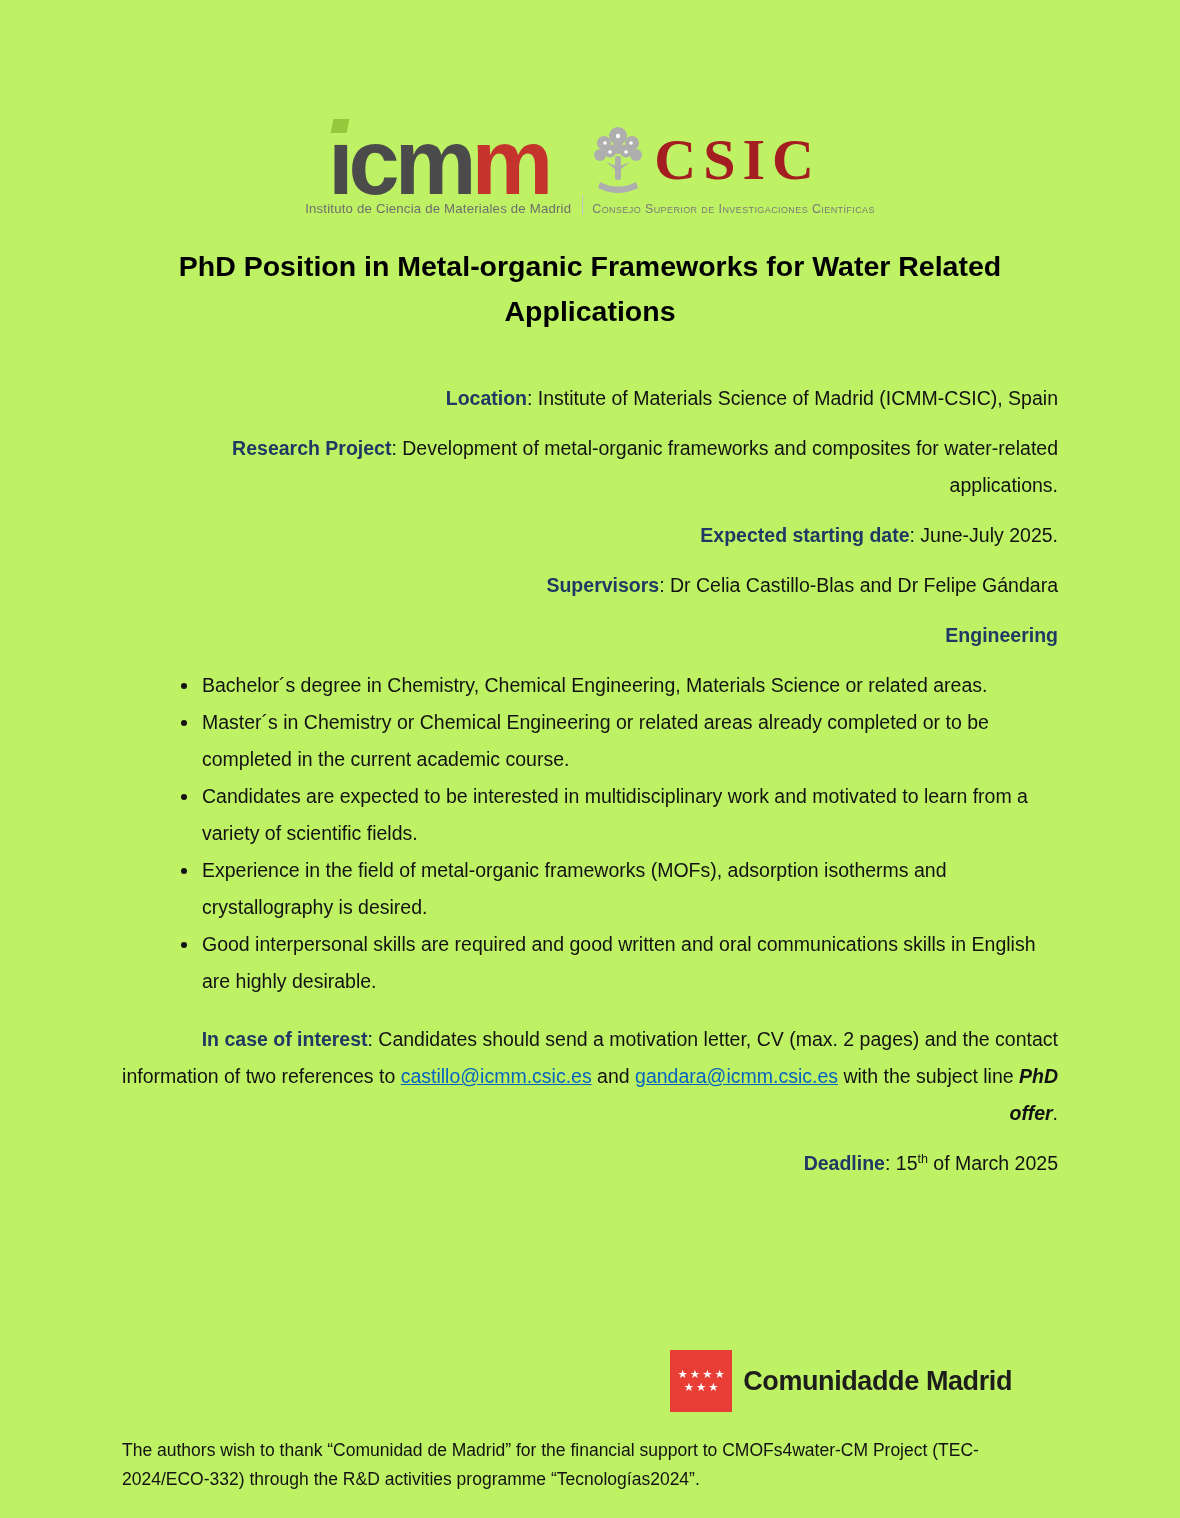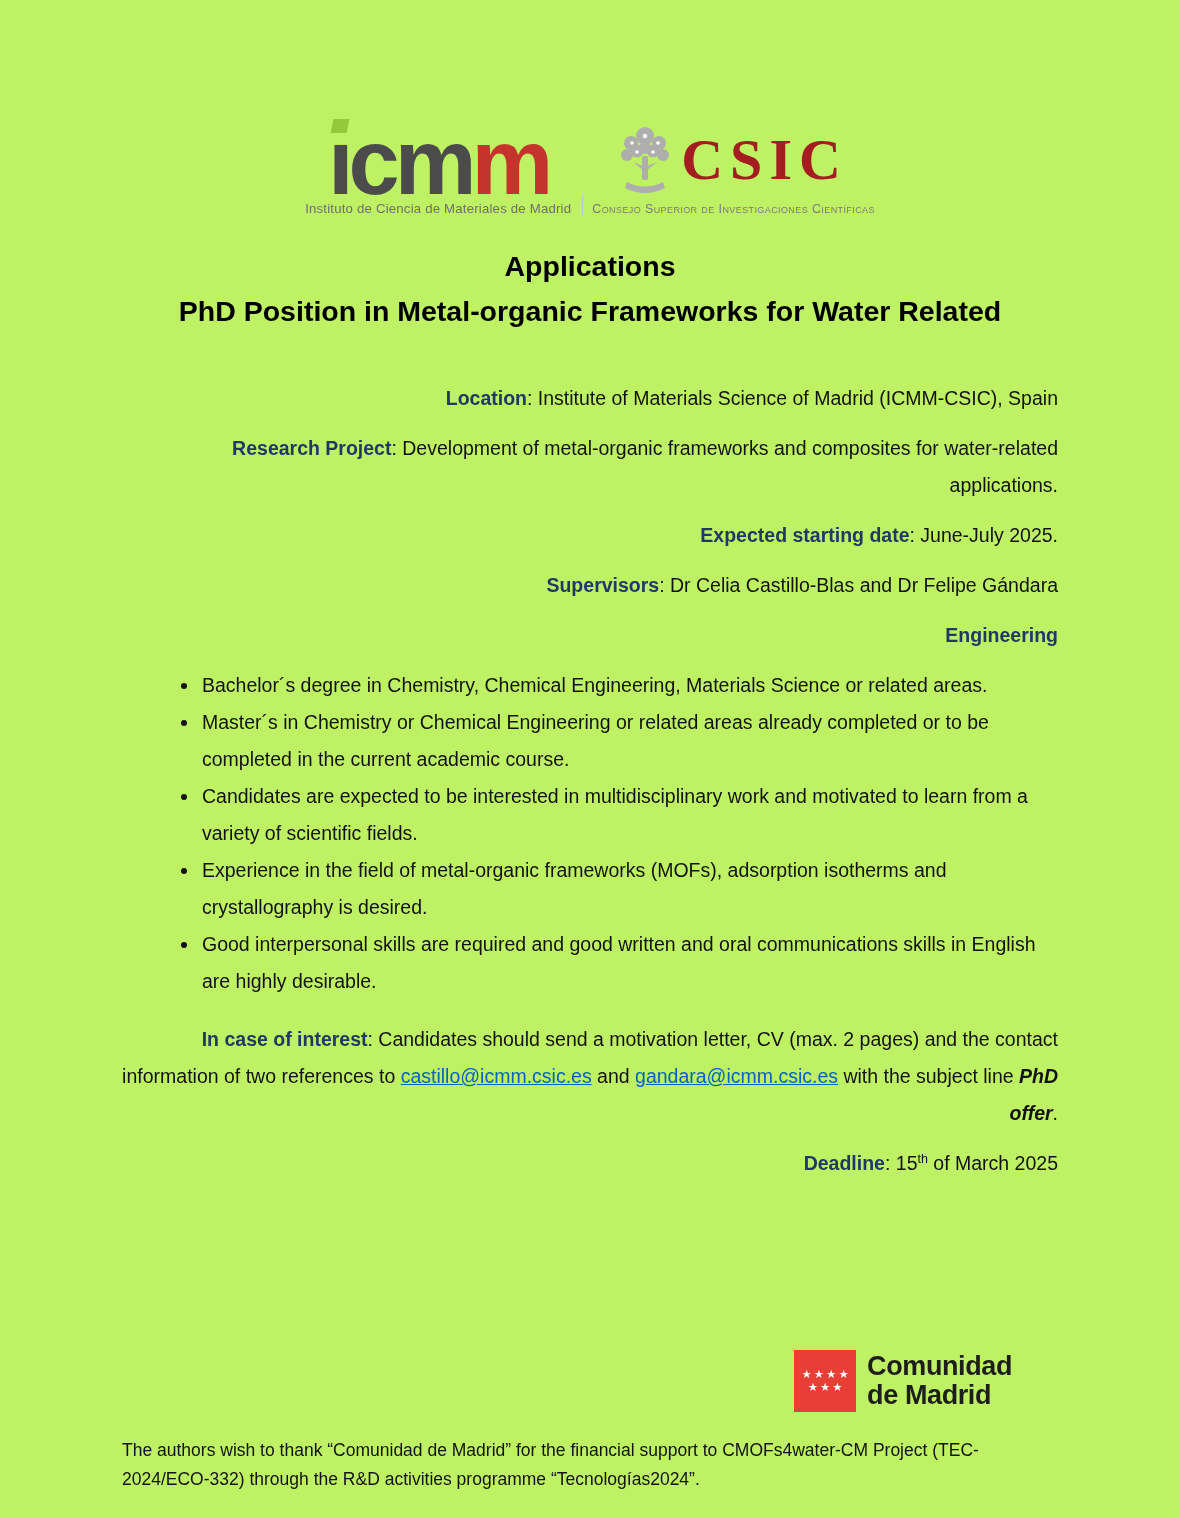--- a/index.html
+++ b/index.html
@@ -45,21 +45,21 @@
     font-size: 13.2px;
     color: #6e6e6e;
     letter-spacing: 0.2px;
     white-space: nowrap;
   }
   .logo-divider {
     width: 1px; height: 20px;
     background: #c4c4c4;
     margin: 0 9px 1px 11px;
   }
-  .csic { display: flex; flex-direction: column; align-items: center; }
+  .csic { display: flex; flex-direction: column; }
   .csic-top { display: flex; align-items: center; gap: 10px; }
   .csic-acronym {
     font-family: "Liberation Serif", serif;
     font-weight: bold;
     font-size: 58px;
     line-height: 58px;
     letter-spacing: 7px;
     color: #A31D21;
   }
   .csic-sub {
@@ -131,21 +131,21 @@
   .cam-flag .stars {
     color: #ffffff;
     font-size: 11.5px;
     line-height: 13px;
     letter-spacing: 2px;
     text-indent: 2px;
     text-align: center;
   }
   .cam-text {
     display: flex;
-    flex-direction: column;
+    flex-direction: row;
     font-size: 27px;
     font-weight: bold;
     line-height: 29px;
     letter-spacing: -0.4px;
     color: #1d1d1b;
   }
 
   
   .footnote {
     position: absolute;
@@ -197,22 +197,22 @@
             <circle cx="34" cy="28" r="1.8"></circle>
           </g>
         </svg>
         <span class="csic-acronym">CSIC</span>
       </div>
       <div class="csic-sub">Consejo Superior de Investigaciones Científicas</div>
     </div>
   </header>
 
   <h1 class="title">
+    <span class="tl">PhD Position in Metal-organic Frameworks for Water Related</span>
     <span class="tl">Applications</span>
-    <span class="tl">PhD Position in Metal-organic Frameworks for Water Related</span>
   </h1>
 
   <main class="content">
 
     <p class="para">
       <span class="label">Location</span><span>: Institute of Materials Science of Madrid (ICMM-CSIC), Spain</span>
     </p>
 
     <p class="para">
       <span class="label">Research Project</span><span>: Development of metal-organic frameworks and composites for water-related applications.</span>

